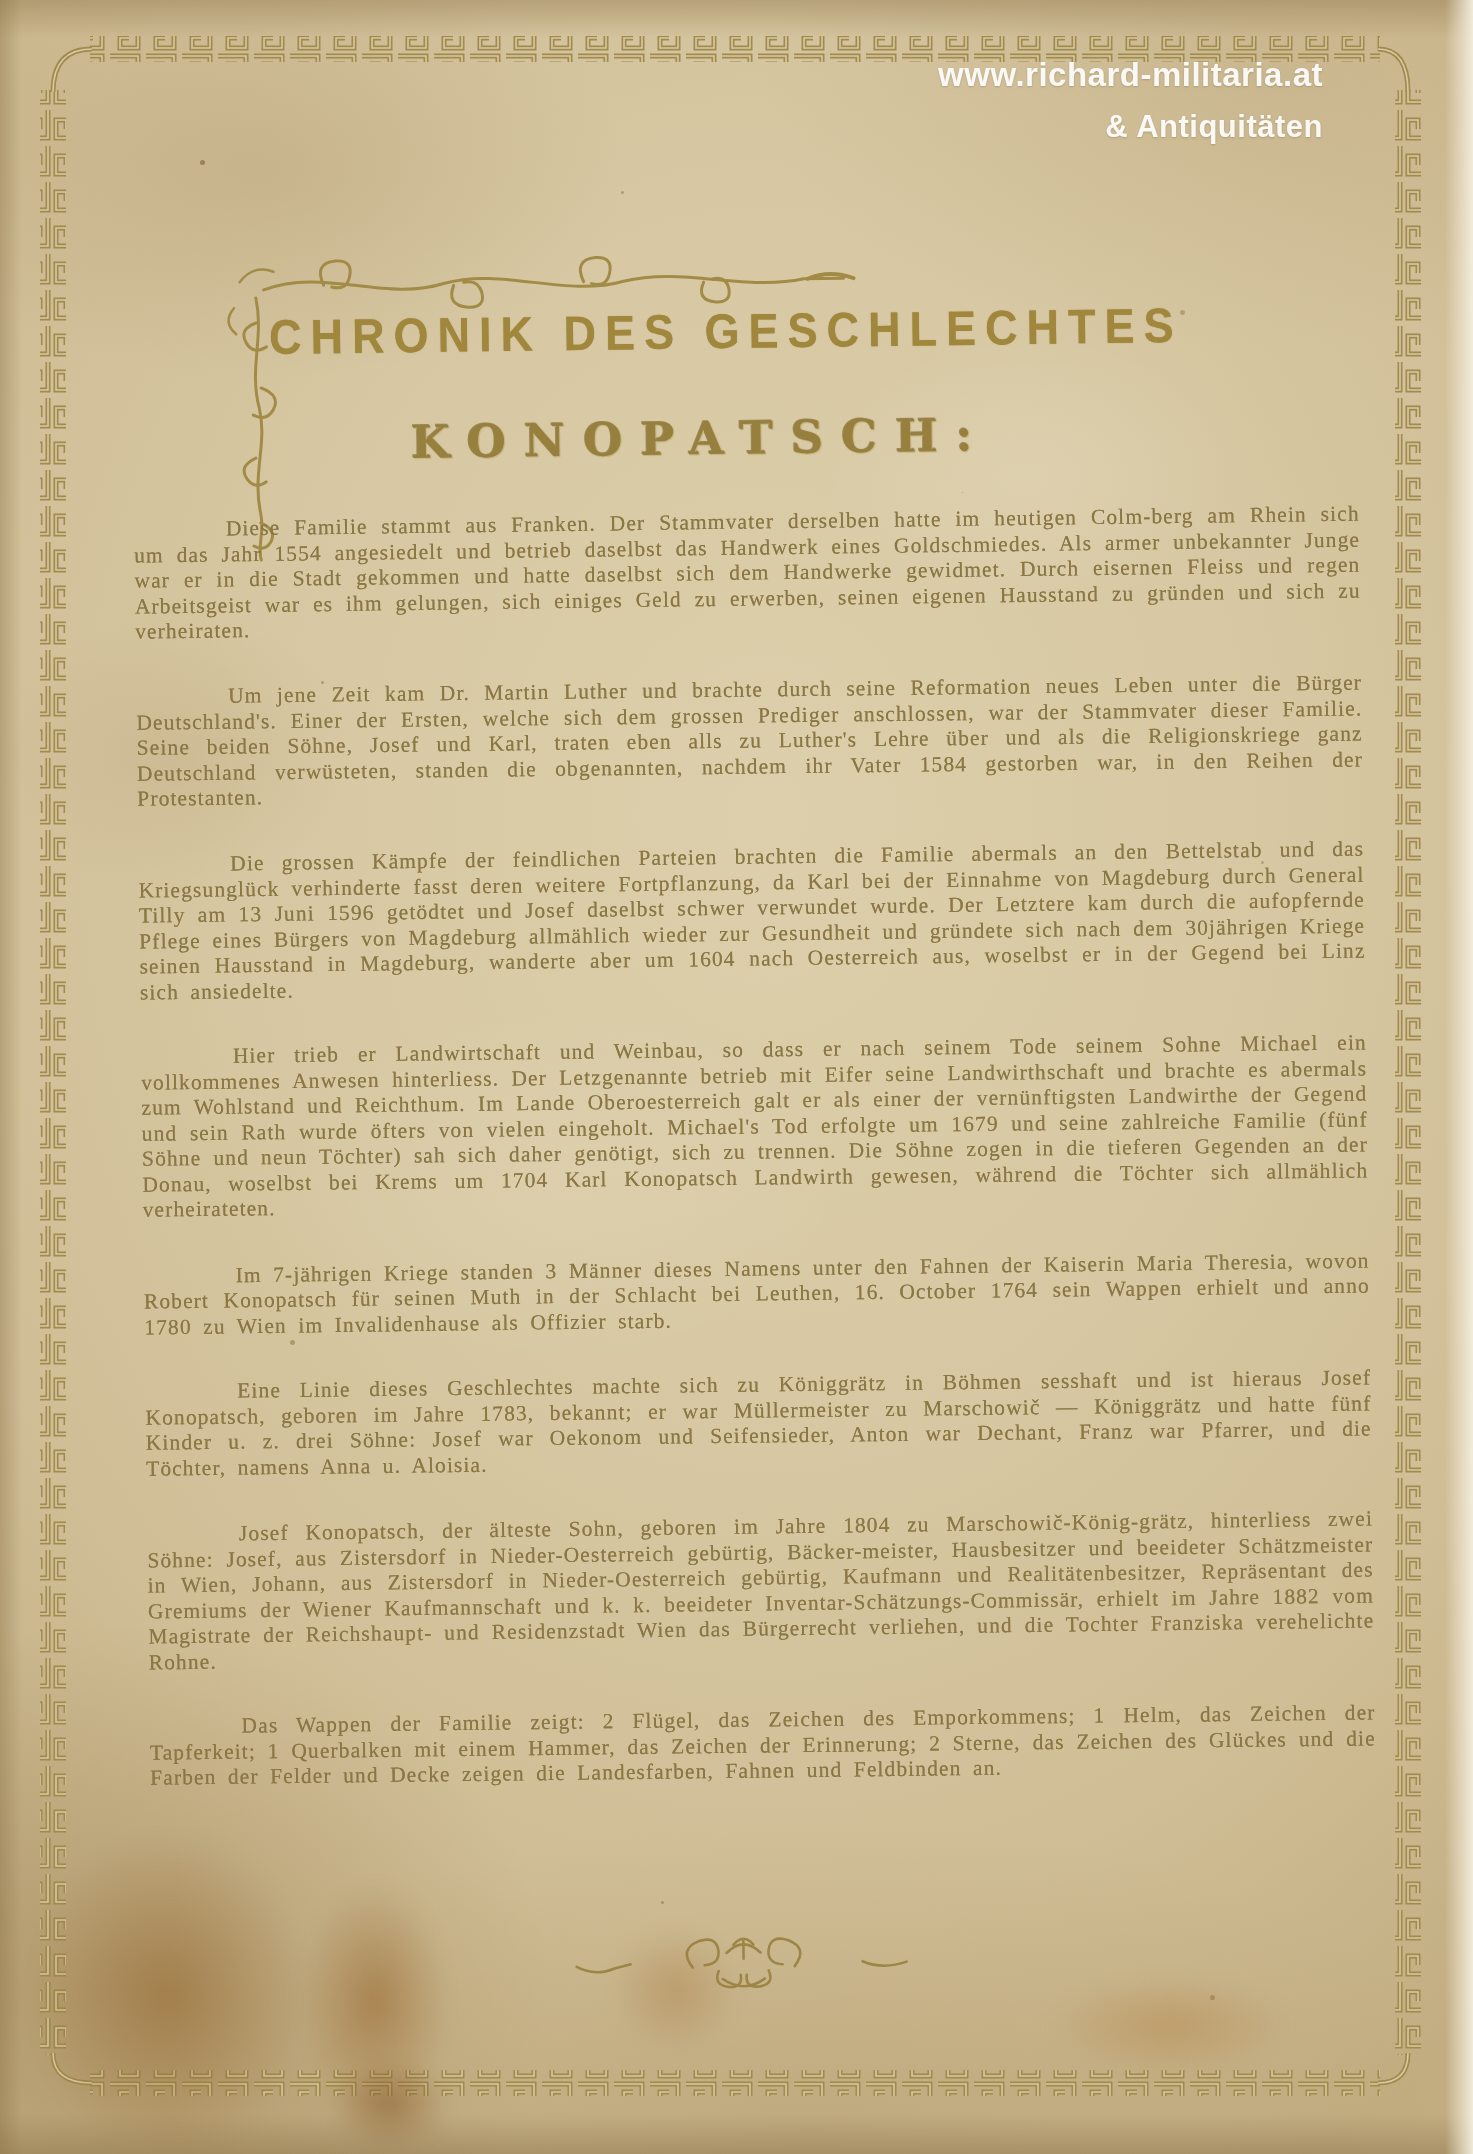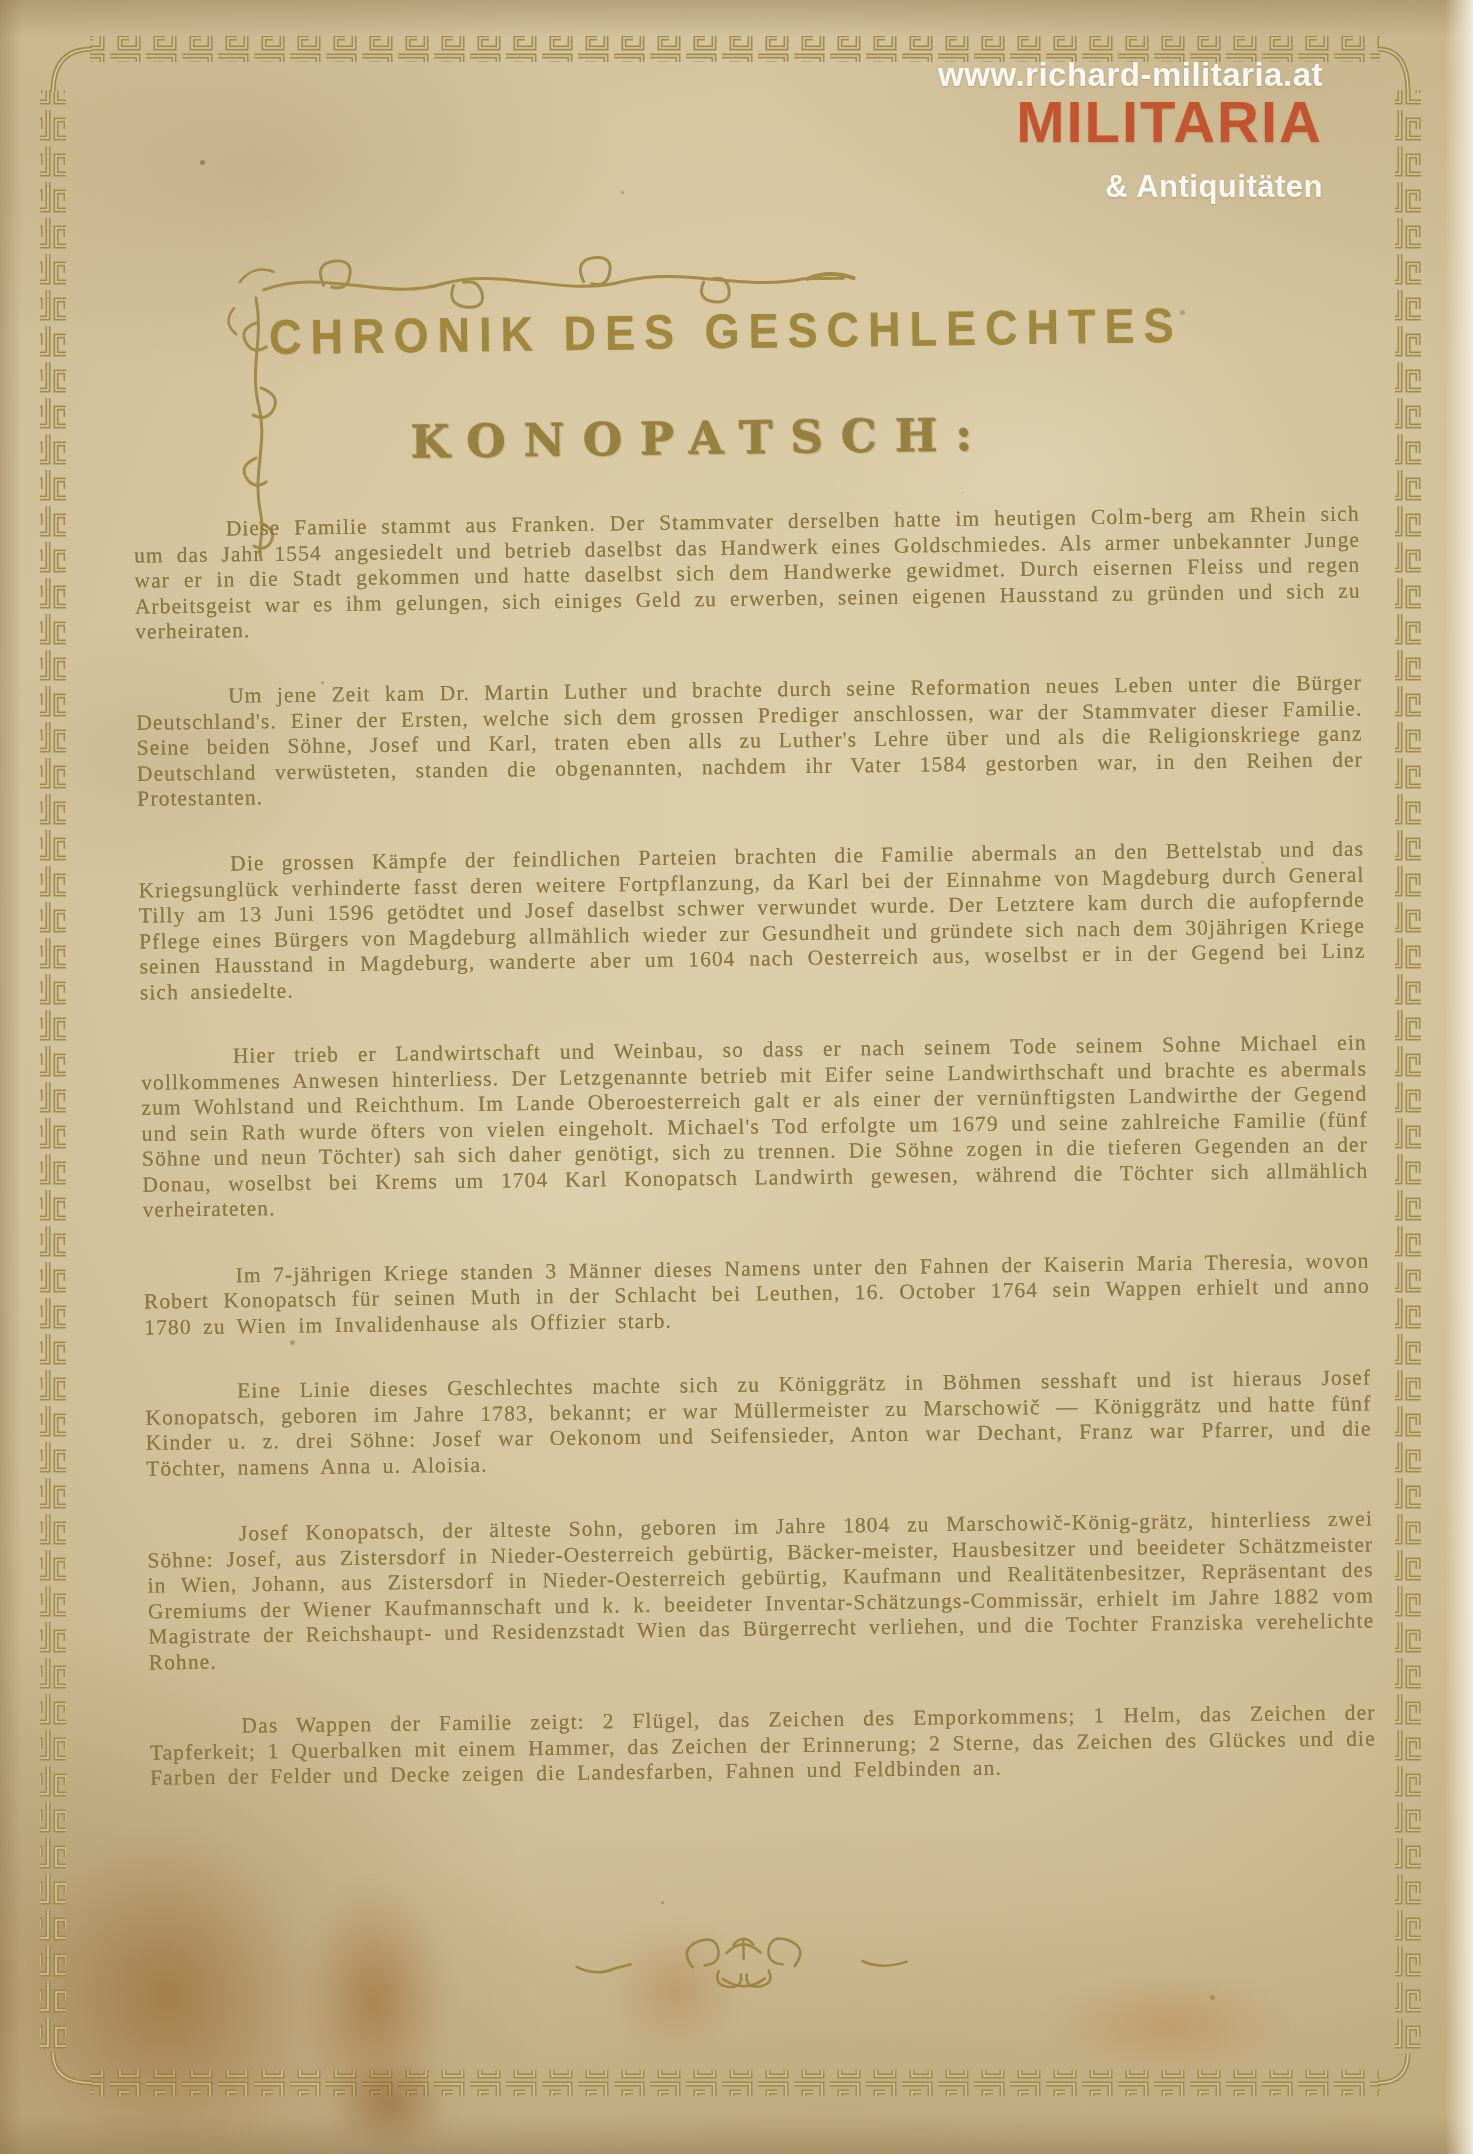--- a/index.html
+++ b/index.html
@@ -188,21 +188,20 @@
         <path d="M163,20 q10,-12 20,0"></path>
         <path d="M156,28 q17,-17 34,0"></path>
         <path d="M152,54 q21,15 42,0"></path>
       </g>
     </svg>
 
   </div>
 
   <div class="watermark">
     <div class="wm-url">www.richard-militaria.at</div>
-    <div class="wm-brand" id="wm-brand" style="color: rgb(196, 84, 46);">MILITARIA</div>
     <div class="wm-sub">&amp; Antiquitäten</div>
   </div>
 
   <div class="stain s1"></div>
   <div class="stain s2"></div>
   <div class="stain s3"></div>
   <div class="stain s4"></div>
   <div class="stain s5"></div>
   <div class="specks"></div>
   <div class="right-edge"></div>

